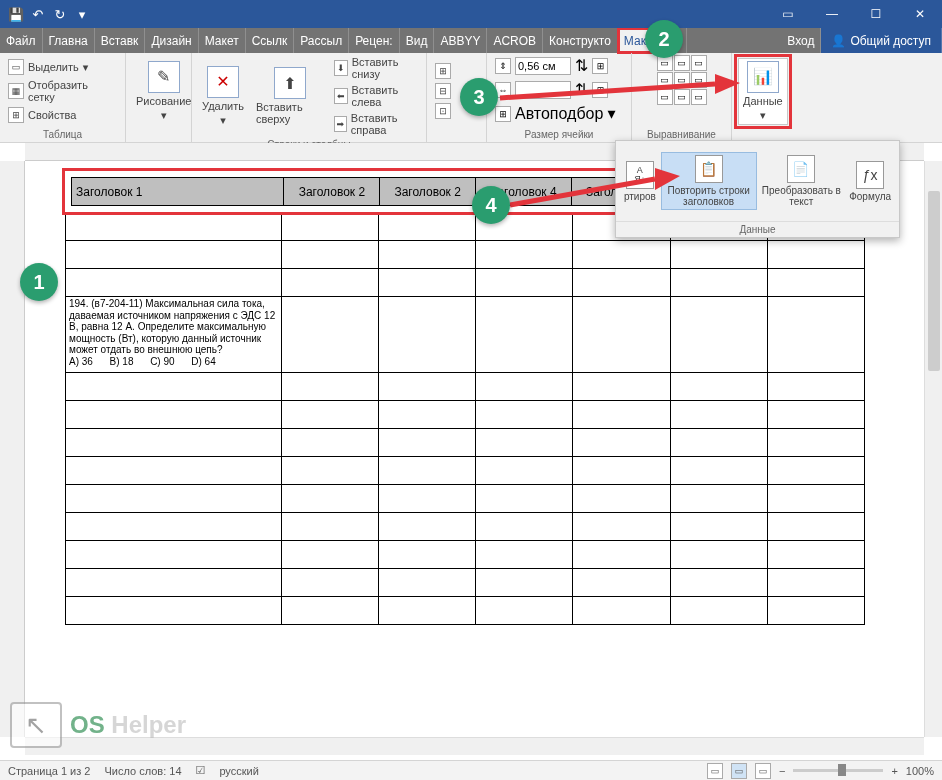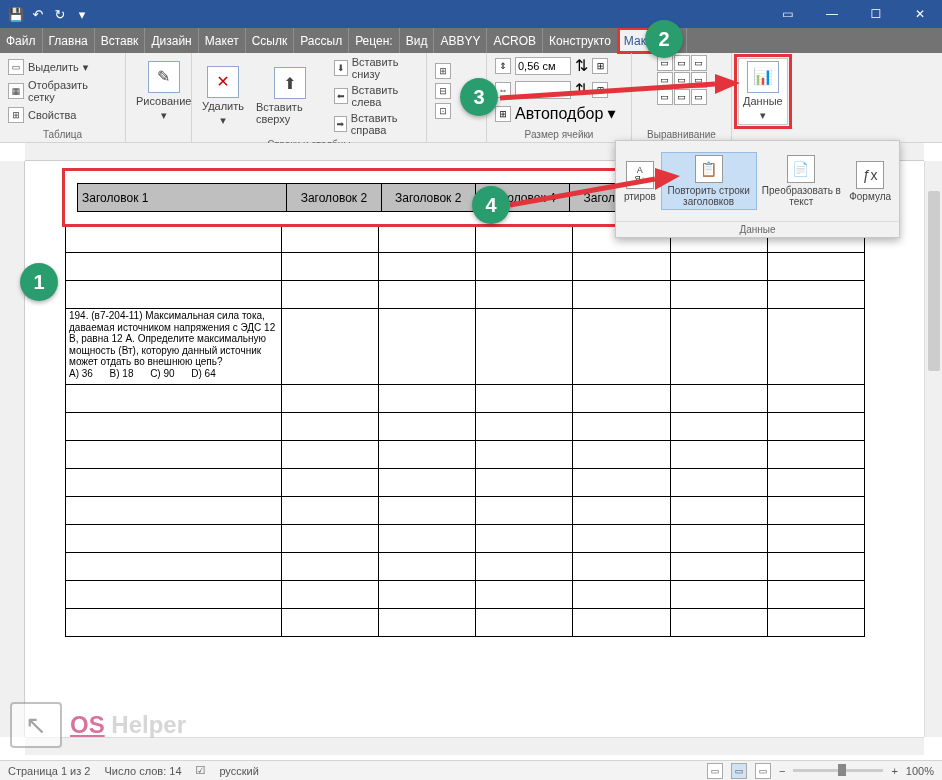--- a/index.html
+++ b/index.html
@@ -53,21 +53,21 @@
 .statusbar { position: absolute; bottom: 0; left: 0; right: 0; height: 20px; background: #F3F3F3; border-top: 1px solid #D4D4D4; display: flex; align-items: center; font-size: 11px; color: #555; padding: 0 8px; gap: 14px; }
 .status-right { margin-left: auto; display: flex; align-items: center; gap: 8px; }
 .zoom-slider { width: 90px; height: 3px; background: #ccc; position: relative; }
 .zoom-thumb { width: 8px; height: 12px; background: #888; position: absolute; top: -5px; left: 50%; }
 .scrollbar-v { position: absolute; right: 0; top: 18px; bottom: 18px; width: 18px; background: #F0F0F0; border-left: 1px solid #ddd; }
 .scrollbar-h { position: absolute; bottom: 0; left: 25px; right: 18px; height: 18px; background: #F0F0F0; border-top: 1px solid #ddd; }
 .scroll-thumb-v { position: absolute; top: 30px; left: 3px; width: 12px; height: 180px; background: #CDCDCD; border-radius: 2px; }
 .watermark { position: absolute; bottom: 32px; left: 10px; display: flex; align-items: center; gap: 8px; opacity: 0.6; z-index: 60; }
 .wm-box { width: 52px; height: 46px; border: 2px solid #999; background: #fff; display: flex; align-items: center; justify-content: center; font-size: 26px; color: #666; border-radius: 4px; }
 .wm-text { font-size: 24px; font-weight: bold; }
-.wm-os { color: #be185d; font-family: Arial; text-decoration: underline; }
+.wm-os { color: #15803d; font-family: Arial; }
 .wm-helper { color: #bbb; font-family: Liberation Sans, sans-serif; }
 </style>
 </head>
 <body>
 
 <div class="titlebar">
   <div class="qat">
     <span class="qat-icon">💾</span>
     <span class="qat-icon">↶</span>
     <span class="qat-icon">↻</span>
@@ -89,20 +89,27 @@
   <div class="tab">Макет</div>
   <div class="tab">Ссылк</div>
   <div class="tab">Рассыл</div>
   <div class="tab">Рецен:</div>
   <div class="tab">Вид</div>
   <div class="tab">ABBYY</div>
   <div class="tab">ACROB</div>
   <div class="tab">Конструкто</div>
   <div class="tab active highlighted">Макет</div>
   <div class="tab">♀</div>
+  <div class="tab-right">
+    <div class="tab">Вход</div>
+    <div class="tab tab-share">
+      <span>👤</span>
+      <span>Общий доступ</span>
+    </div>
+  </div>
 </div>
 
 <div class="ribbon">
   <div class="ribbon-group" style="width:126px">
     <div class="group-content">
       <div class="rbtn-list">
         <div class="rbtn-list-item"><span class="mini-icon">▭</span><span>Выделить</span> ▾</div>
         <div class="rbtn-list-item">
             <span class="mini-icon">▦</span>
             <span>Отобразить сетку</span>
@@ -244,21 +251,21 @@
 
 <div class="doc-area">
   <div class="ruler-h"></div>
   <div class="ruler-v"></div>
   <div class="scrollbar-v">
     <div class="scroll-thumb-v"></div>
   </div>
   <div class="scrollbar-h"></div>
   <div class="canvas">
     <div class="page">
-      <div class="header-box" style="padding:12px">
+      <div class="header-box" style="padding:6px">
       <table class="doc-table">
         <tbody>
               <tr class="header selected">
           <td style="width:27%;text-align:left;padding-left:4px">Заголовок 1</td>
           <td>Заголовок 2</td>
           <td>Заголовок 2</td>
           <td>Заголовок 4</td>
           <td>Заголовок 5</td>
           <td>Заголовок 6</td>
           <td>Заголовок 7</td>

